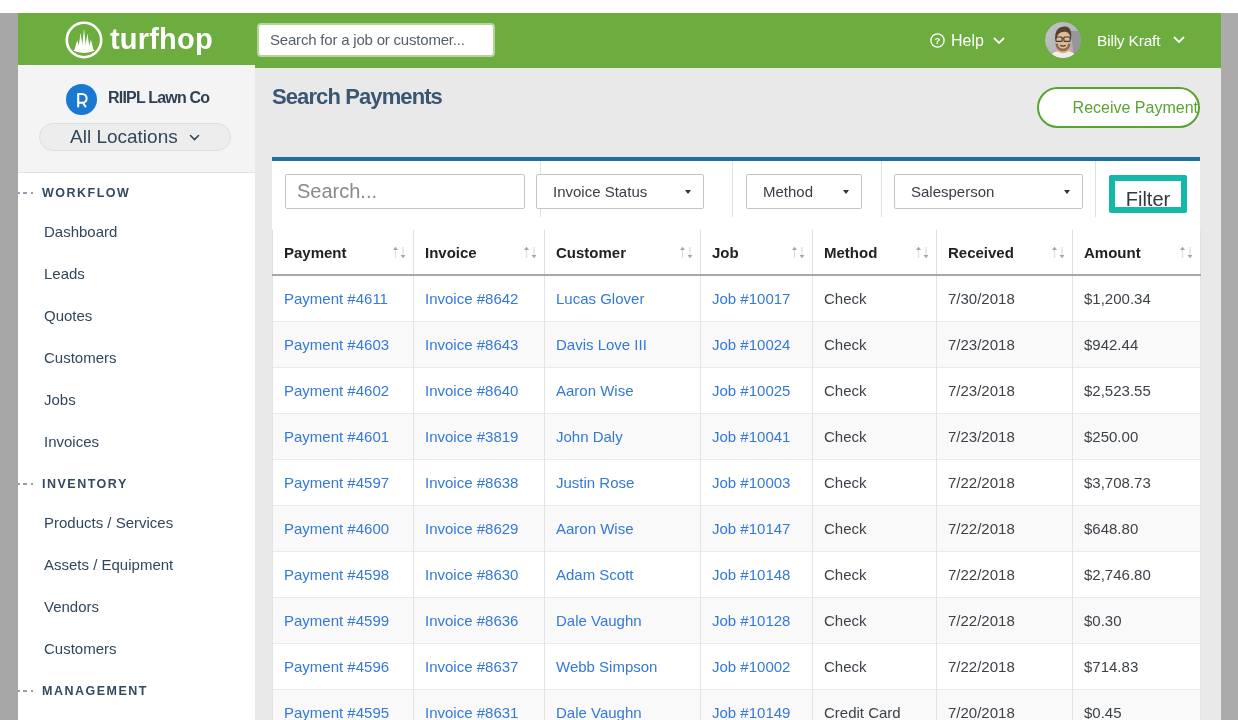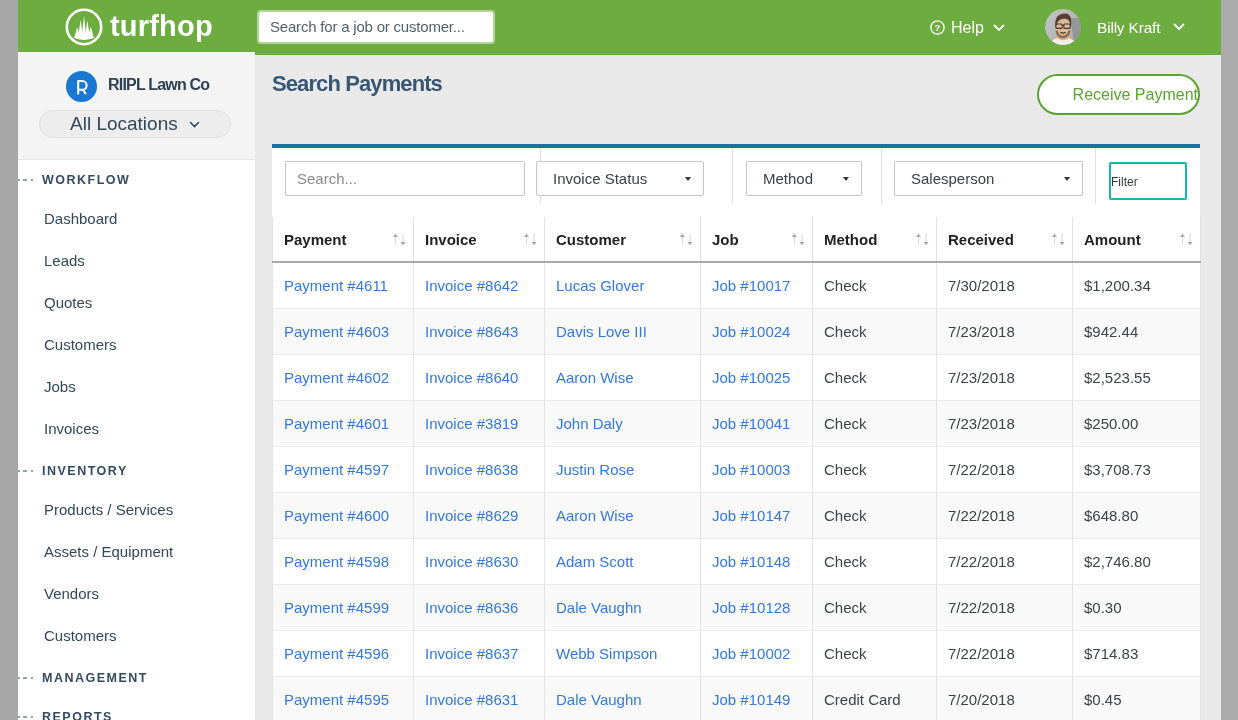--- a/index.html
+++ b/index.html
@@ -1,17 +1,17 @@
 <!DOCTYPE html>
 <html><head>
 <meta charset="utf-8">
 <style>
 * { margin:0; padding:0; box-sizing:border-box; }
 html,body { width:1238px; height:720px; overflow:hidden; font-family:"Liberation Sans", sans-serif; }
-#stage { position:relative; width:1238px; height:632px; background:#0f172a; }
+#stage { position:relative; width:1238px; height:632px; background:#0f172a;margin-top:13px; }
 #leftbar { position:absolute; left:0; top:0; width:18px; height:720px; background:#a7a7a7; }
 #rightbar { position:absolute; left:1221px; top:0; width:17px; height:720px; background:#ababab; }
 #topbar { position:absolute; left:18px; top:0; width:1203px; height:55px; background:#6dac3f; }
 .logo { position:absolute; left:47px; top:8px; }
 .logotext { position:absolute; left:92px; top:10px; color:#fff; font-size:29px; font-weight:700; letter-spacing:0.2px; }
 #topsearch { position:absolute; left:239px; top:10px; width:238px; height:34px; background:#fff; border:2px solid #b6d59a; border-radius:4px; color:#555f6b; font-size:15px; letter-spacing:-0.2px; padding-left:11px; line-height:30px; }
 .helpgrp { position:absolute; left:912px; top:0; height:55px; display:flex; align-items:center; color:#fff; }
 .helptxt { font-size:16px; margin-left:6px; }
 .avatar { position:absolute; left:1027px; top:9px; width:36px; height:36px; border-radius:50%; overflow:hidden; }
 .uname { position:absolute; left:1079px; top:0; height:55px; line-height:55px; color:#fff; font-size:15.5px; letter-spacing:-0.2px; }
@@ -28,24 +28,24 @@
 .navitem { position:absolute; left:26px; color:#33475b; font-size:15px; height:18px; line-height:18px; }
 
 #main { position:absolute; left:255px; top:55px; width:966px; height:665px; background:#e9e9e9; }
 .ptitle { position:absolute; left:17px; top:16px; font-size:22px; font-weight:700; color:#395672; letter-spacing:-0.9px; }
 .crumbs { position:absolute; left:17px; top:50px; font-size:13px; color:#9d9d9d; }
 .crumbs .sep { color:#b4b4b4; padding:0 8px; font-size:12px; }
 .rcvbtn { position:absolute; left:782px; top:19px; width:163px; height:41px; border:2px solid #5aa331; border-radius:20.5px; background:#fff; color:#5aa331; font-size:16px; text-align:right; line-height:37px; }
 
 #panel { position:absolute; left:17px; top:89px; width:928px; height:576px; background:#fff; border-top:4px solid #1c6f9f; }
 .fdiv { position:absolute; top:0; width:1px; height:56px; background:#e0e0e0; }
-#fsearch { position:absolute; left:13px; top:13px; width:240px; height:35px; border:1px solid #c5c5c5; border-radius:2px; color:#8a8a8a; font-size:15px; padding-left:11px; line-height:33px; background:#fff; }
+#fsearch { position:absolute; left:13px; top:13px; width:240px; height:35px; border:1px solid #c5c5c5; border-radius:2px; color:#8a8a8a; font-size:20px; padding-left:11px; line-height:33px; background:#fff; }
 .fsel { position:absolute; top:13px; height:35px; border:1px solid #c5c5c5; border-radius:2px; background:#fff; color:#3a4047; font-size:15px; line-height:33px; padding-left:16px; }
 .fsel .tri { position:absolute; right:12px; top:15px; width:0; height:0; border-left:3.5px solid transparent; border-right:3.5px solid transparent; border-top:4.5px solid #333; }
-.fbtn { position:absolute; left:837px; top:14px; width:78px; height:38px; border:2px solid #14b8a6; border-radius:2px; background:#fff; color:#33383e; font-size:12px; text-align:left; line-height:36px; }
+.fbtn { position:absolute; left:837px; top:14px; width:78px; height:38px; border:6px solid #14b8a6; border-radius:2px; background:#fff; color:#33383e; font-size:20px; text-align:center; line-height:36px; }
 
 table { position:absolute; left:0; top:69px; width:928px; border-collapse:collapse; table-layout:fixed; font-size:15px; }
 th { font-weight:700; color:#222; text-align:left; padding-left:11px; height:45px; border-right:1px solid #e0e0e0; border-left:1px solid #e0e0e0; position:relative; }
 thead tr { border-bottom:2px solid #a8a8a8; }
 td { padding-left:11px; height:46px; border-right:1px solid #e4e4e4; border-left:1px solid #e4e4e4; color:#3d4249; }
 tbody tr { border-bottom:1px solid #eaeaea; }
 tbody tr.alt { background:#f9f9f9; }
 a { color:#3579d8; text-decoration:none; }
 .sort { position:absolute; right:6px; top:50%; margin-top:-7px; width:15px; height:15px; }
 </style>

